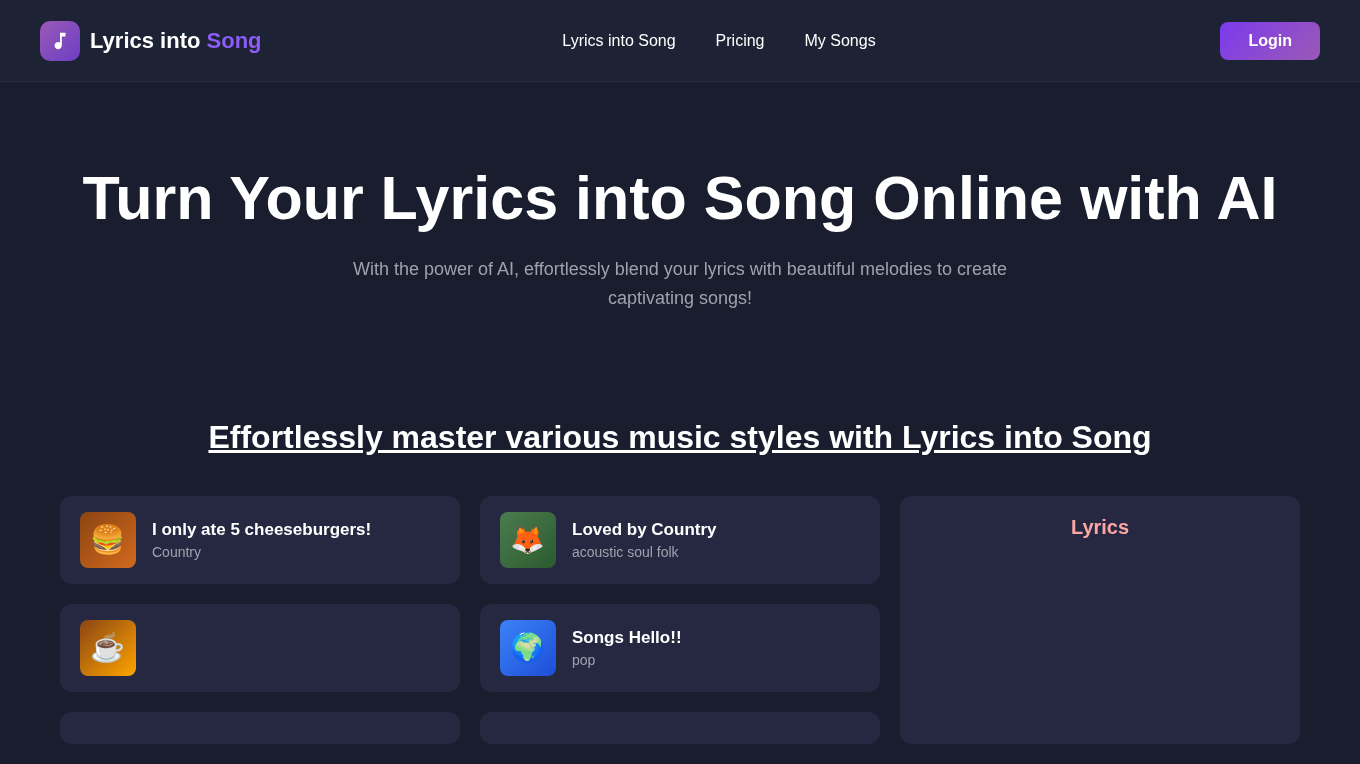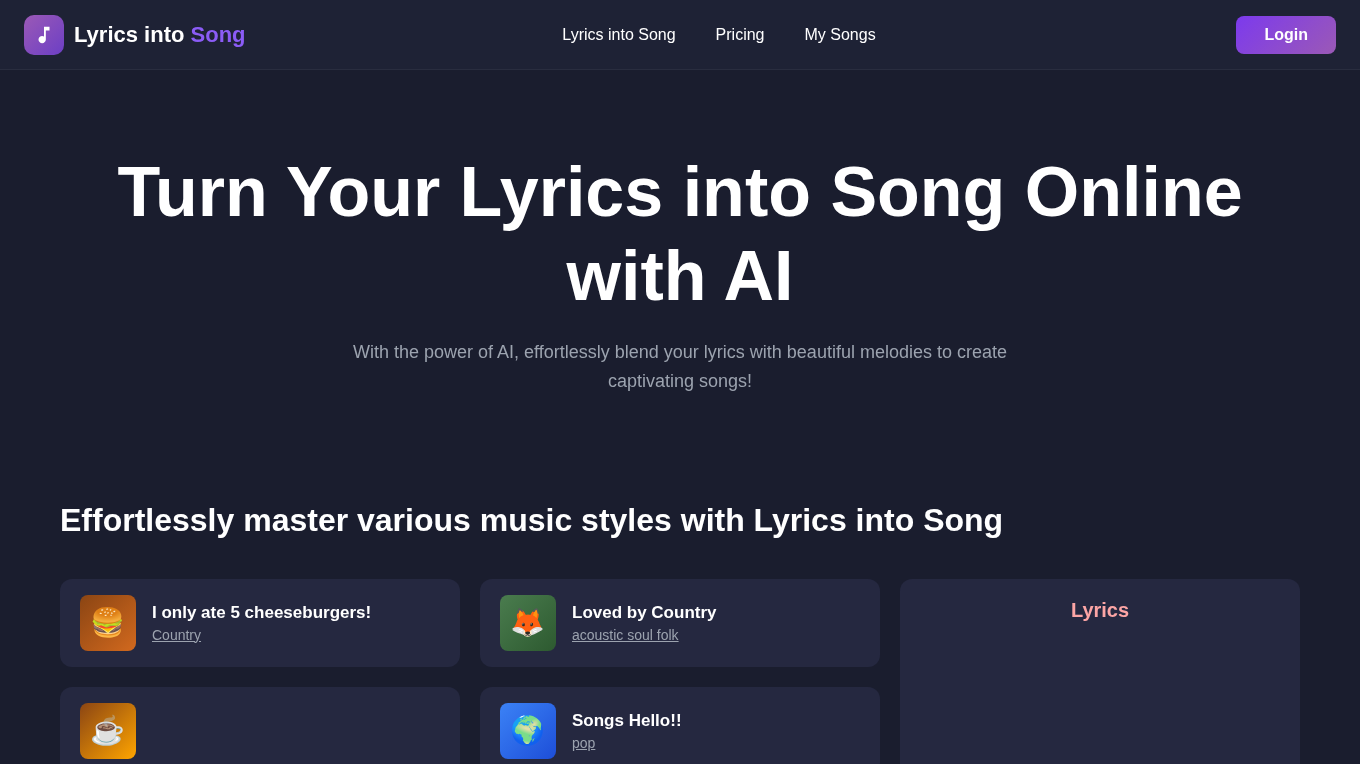--- a/index.html
+++ b/index.html
@@ -10,22 +10,22 @@
       min-height: 764px;
       width: 1360px;
     }
 
     
     nav {
       background-color: #1e2235;
       display: flex;
       align-items: center;
       justify-content: space-between;
-      padding: 0 24px;
-      height: 70px;
+      padding: 0 40px;
+      height: 82px;
       border-bottom: 1px solid rgba(255,255,255,0.05);
     }
     .nav-logo {
       display: flex;
       align-items: center;
       gap: 10px;
       text-decoration: none;
     }
     .nav-logo-icon {
       width: 40px;
@@ -68,21 +68,21 @@
       cursor: pointer;
       margin-left: 44px;
     }
 
     
     .hero {
       text-align: center;
       padding: 80px 40px 60px;
     }
     .hero-title {
-      font-size: 70px;
+      font-size: 61px;
       font-weight: 700;
       line-height: 1.2;
       margin-bottom: 20px;
       color: #ffffff;
     }
     .hero-subtitle {
       font-size: 18px;
       color: #9ca3af;
       max-width: 680px;
       margin: 0 auto 26px;
@@ -99,22 +99,24 @@
       cursor: pointer;
     }
 
     
     .styles-section {
       padding: 20px 60px 60px;
     }
     .section-title {
       font-size: 32px;
       font-weight: 700;
+      text-align: center;
       margin-bottom: 40px;
       color: #ffffff;
+      text-decoration: underline;
     }
 
     
     .songs-grid {
       display: grid;
       grid-template-columns: 1fr 1fr 1fr;
       gap: 20px;
     }
     .song-card {
       background-color: #252840;
@@ -138,21 +140,20 @@
     }
     .song-info .song-title {
       font-size: 17px;
       font-weight: 600;
       color: #ffffff;
       margin-bottom: 4px;
     }
     .song-info .song-genre {
       font-size: 14px;
       color: #9ca3af;
-      text-decoration: underline;
     }
     
     .lyrics-panel {
       background-color: #252840;
       border-radius: 12px;
       padding: 20px;
       grid-row: 1 / 4;
       grid-column: 3;
       display: flex;
       align-items: flex-start;

